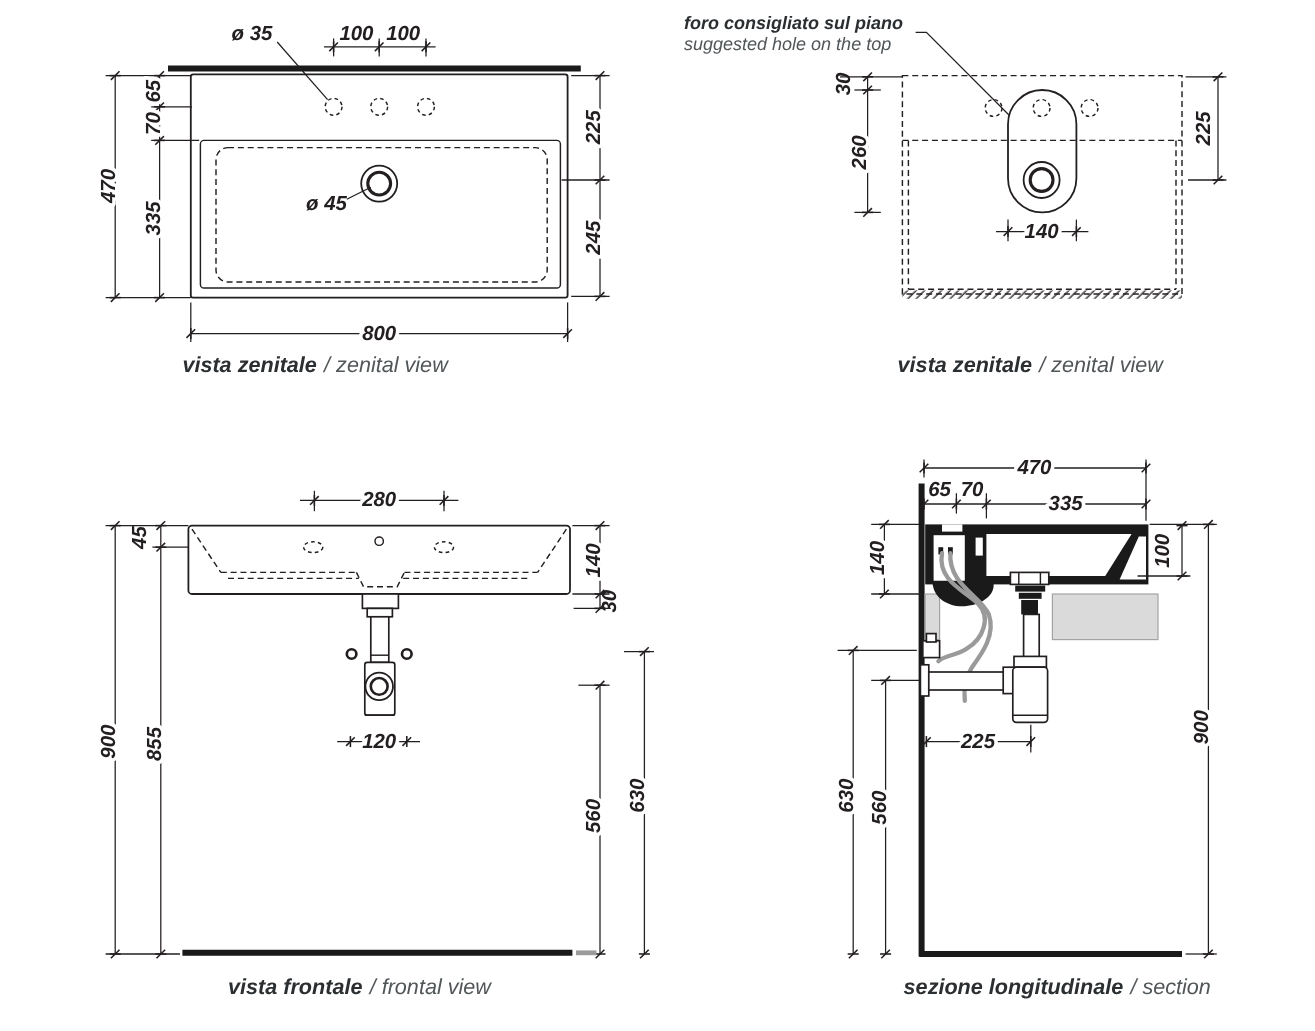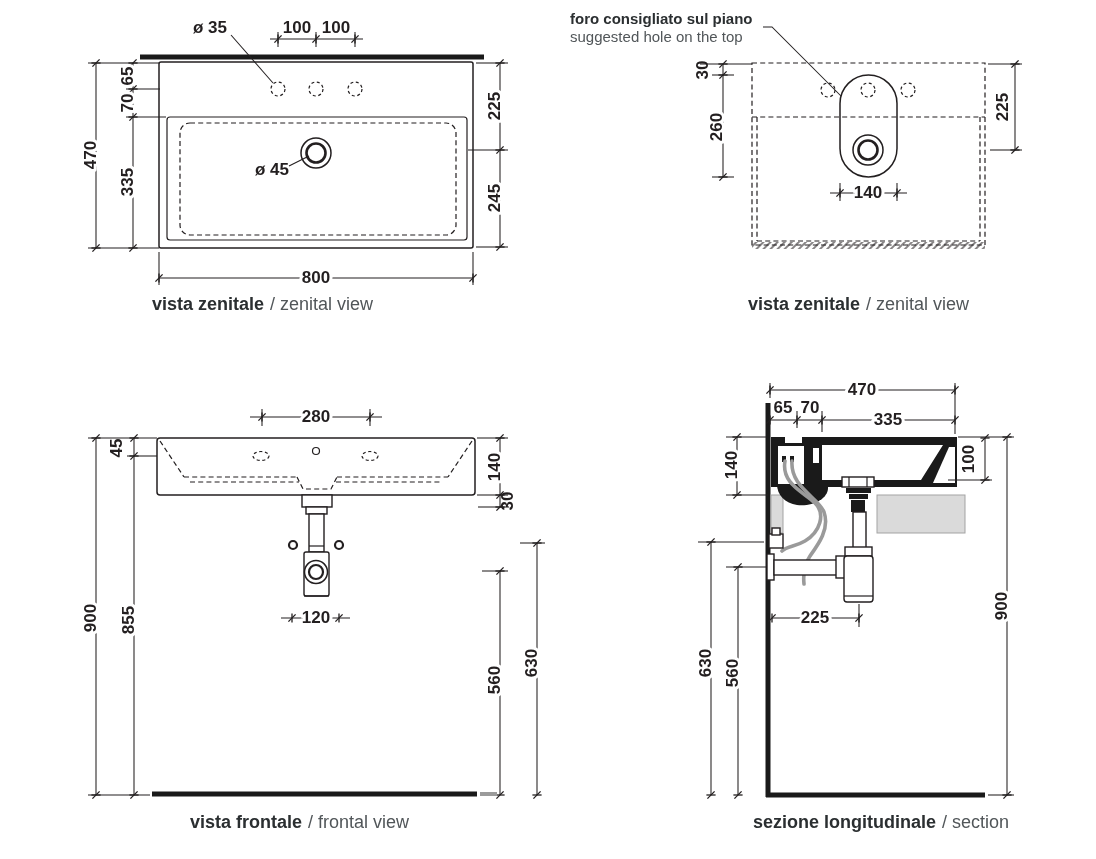--- a/index.html
+++ b/index.html
@@ -1,20 +1,20 @@
 <!DOCTYPE html>
 <html style="--ink: #231f20; --ink2: #1a1a1a; --slab: #dadada; --hose: #9a9a9a; --capb: #2b2f31; --capl: #515659; --bg: #ffffff;"><head>
 <meta charset="utf-8">
 <style>
   :root{
     --ink:#231f20; --ink2:#1a1a1a; --slab:#dadada; --hose:#9a9a9a;
     --capb:#2b2f31; --capl:#515659; --bg:#ffffff;
   }
   html,body{margin:0;padding:0;background:var(--bg);}
-  .stage{width:1000px;height:859px;position:relative;background:var(--bg);}
+  .stage{width:1000px;height:859px;position:relative;background:var(--bg);font-style:italic;}
   svg text{font-family:"Liberation Sans",sans-serif;}
   .ln{fill:none;stroke:var(--ink);stroke-width:1.5;}
   .lt{stroke-width:1.2;}
   .d1{stroke-dasharray:5 3.2;}
   .d2{stroke-dasharray:3 2.6;}
   .dim,.ext{fill:none;stroke:var(--ink);stroke-width:1.05;}
   .thick{stroke:var(--ink2);stroke-width:5;fill:none;}
   .blk{fill:var(--ink2);stroke:none;}
   .wht{fill:#fff;stroke:none;}
   .slab{fill:var(--slab);stroke:#a3a3a3;stroke-width:1;}

